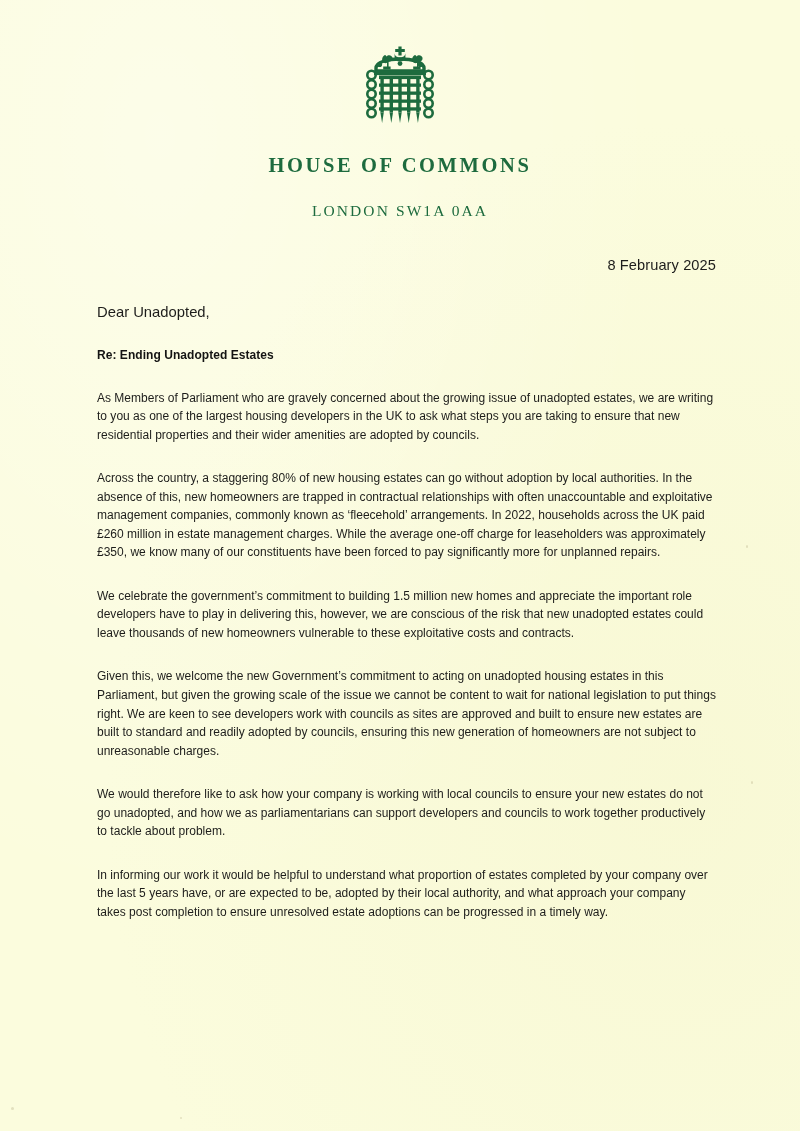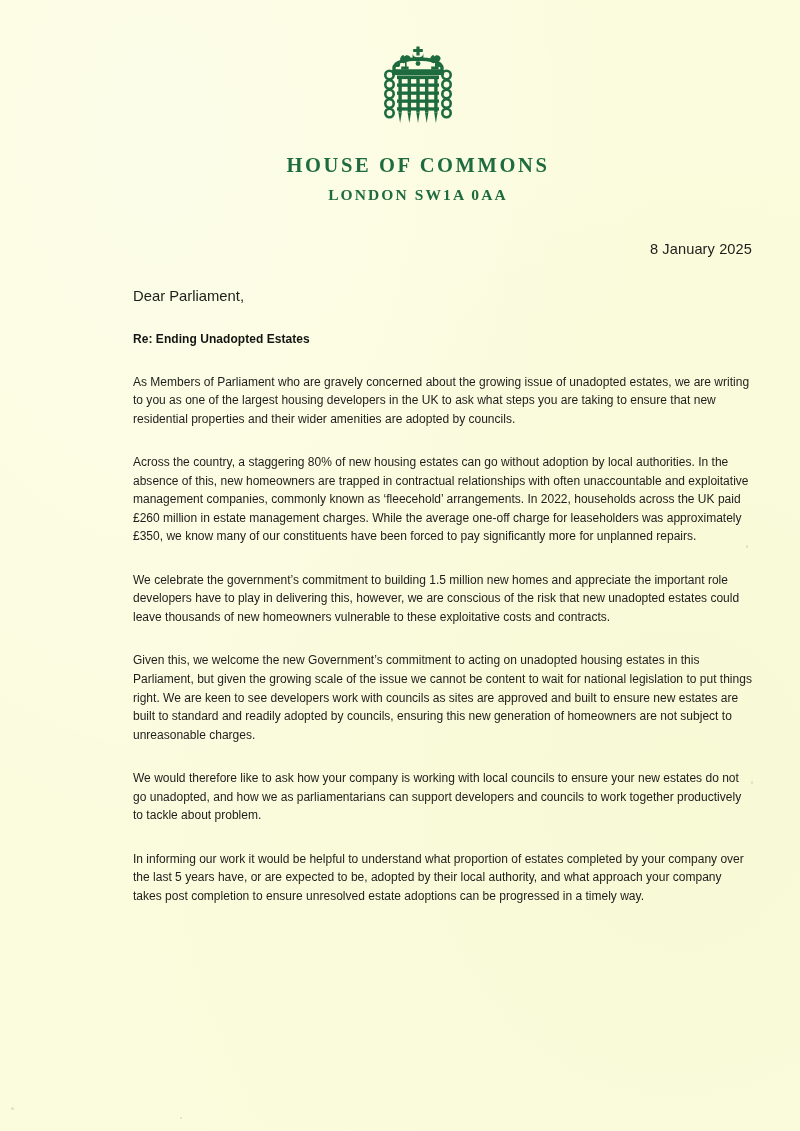--- a/index.html
+++ b/index.html
@@ -17,21 +17,20 @@
 
   .page {
     position: relative;
     width: 800px;
     height: 1131px;
     background:
       radial-gradient(ellipse at 20% 12%, rgba(255,255,255,0.35) 0%, rgba(255,255,255,0) 55%),
       radial-gradient(ellipse at 85% 70%, rgba(245,245,205,0.5) 0%, rgba(255,255,255,0) 60%),
       #fbfcdd;
     box-sizing: border-box;
-    padding-left: 36px;
   }
 
   
   .letterhead {
     padding-top: 44px;
     text-align: center;
   }
 
   .emblem {
     display: block;
@@ -44,24 +43,24 @@
     margin-top: 22px;
     font-family: "Liberation Serif", "DejaVu Serif", serif;
     font-size: 20.5px;
     font-weight: 700;
     letter-spacing: 2.6px;
     color: #1d6b3e;
     line-height: 1.1;
   }
 
   .org-address {
-    margin-top: 9px;
+    margin-top: 25px;
     font-family: "Liberation Serif", "DejaVu Serif", serif;
     font-size: 15.5px;
-    font-weight: 700;
+    font-weight: 400;
     letter-spacing: 2.1px;
     color: #1d6b3e;
     line-height: 1.1;
   }
 
   
   .letter {
     position: relative;
     margin: 0 auto;
     padding-left: 97px;
@@ -174,22 +173,22 @@
         <circle cx="74.5" cy="59.5" r="4.2" fill="none" stroke="#1d6b3e" stroke-width="2.6"></circle>
         <circle cx="74.5" cy="69" r="4.2" fill="none" stroke="#1d6b3e" stroke-width="2.6"></circle>
       </g>
     </svg>
 
     <div class="org-name">HOUSE OF COMMONS</div>
     <div class="org-address">LONDON SW1A 0AA</div>
   </div>
 
   <div class="letter">
-    <div class="date">8 January 2025</div>
-    <div class="salutation">Dear Parliament,</div>
+    <div class="date">8 February 2025</div>
+    <div class="salutation">Dear Unadopted,</div>
     <div class="subject">Re: Ending Unadopted Estates</div>
     <div class="body-copy">
         <p>As Members of Parliament who are gravely concerned about the growing issue of unadopted estates, we are writing to you as one of the largest housing developers in the UK to ask what steps you are taking to ensure that new residential properties and their wider amenities are adopted by councils.</p>
         <p>Across the country, a staggering 80% of new housing estates can go without adoption by local authorities. In the absence of this, new homeowners are trapped in contractual relationships with often unaccountable and exploitative management companies, commonly known as ‘fleecehold’ arrangements. In 2022, households across the UK paid £260 million in estate management charges. While the average one-off charge for leaseholders was approximately £350, we know many of our constituents have been forced to pay significantly more for unplanned repairs.</p>
         <p>We celebrate the government’s commitment to building 1.5 million new homes and appreciate the important role developers have to play in delivering this, however, we are conscious of the risk that new unadopted estates could leave thousands of new homeowners vulnerable to these exploitative costs and contracts.</p>
         <p>Given this, we welcome the new Government’s commitment to acting on unadopted housing estates in this Parliament, but given the growing scale of the issue we cannot be content to wait for national legislation to put things right. We are keen to see developers work with councils as sites are approved and built to ensure new estates are built to standard and readily adopted by councils, ensuring this new generation of homeowners are not subject to unreasonable charges.</p>
         <p>We would therefore like to ask how your company is working with local councils to ensure your new estates do not go unadopted, and how we as parliamentarians can support developers and councils to work together productively to tackle about problem.</p>
         <p>In informing our work it would be helpful to understand what proportion of estates completed by your company over the last 5 years have, or are expected to be, adopted by their local authority, and what approach your company takes post completion to ensure unresolved estate adoptions can be progressed in a timely way.</p>
       </div>
   </div>

